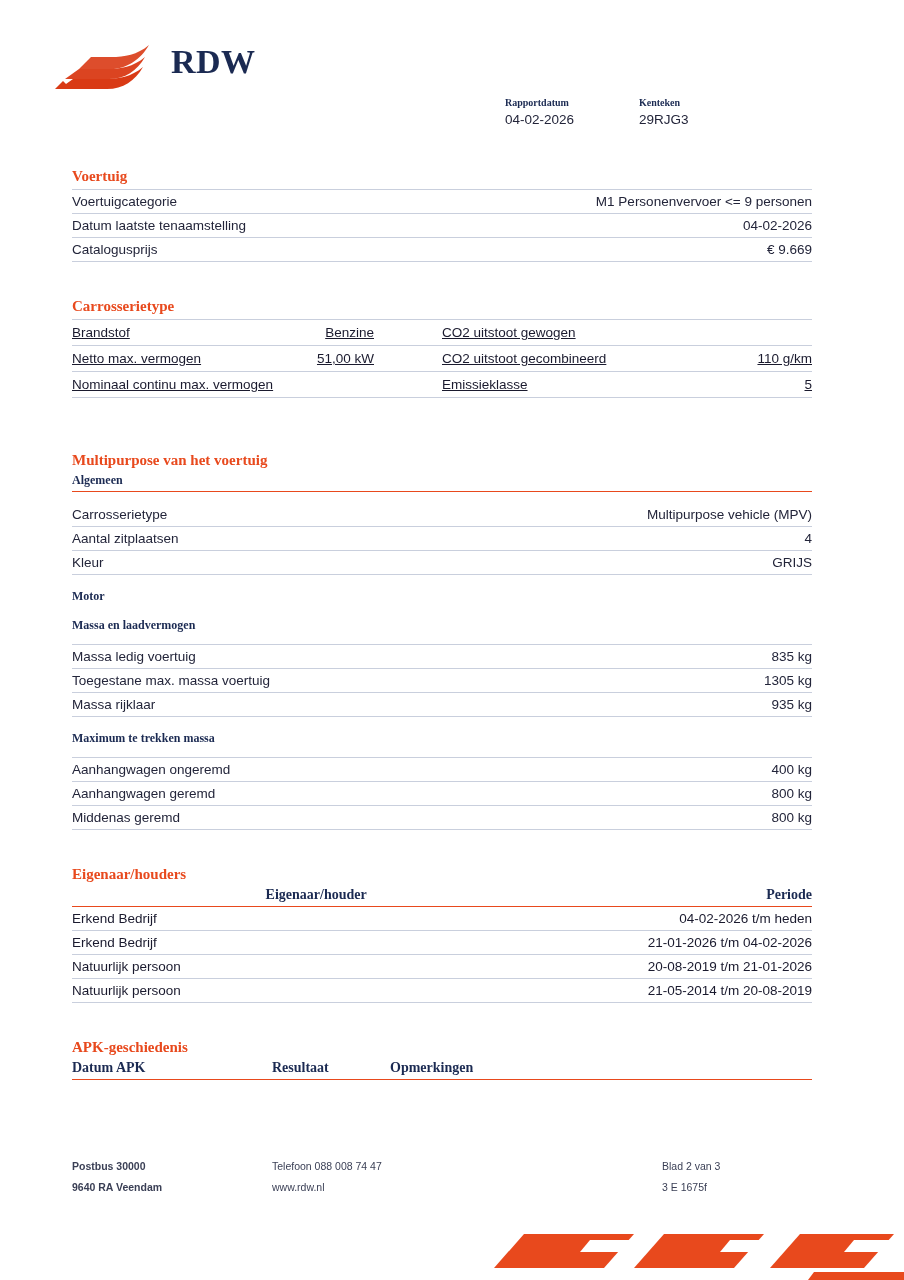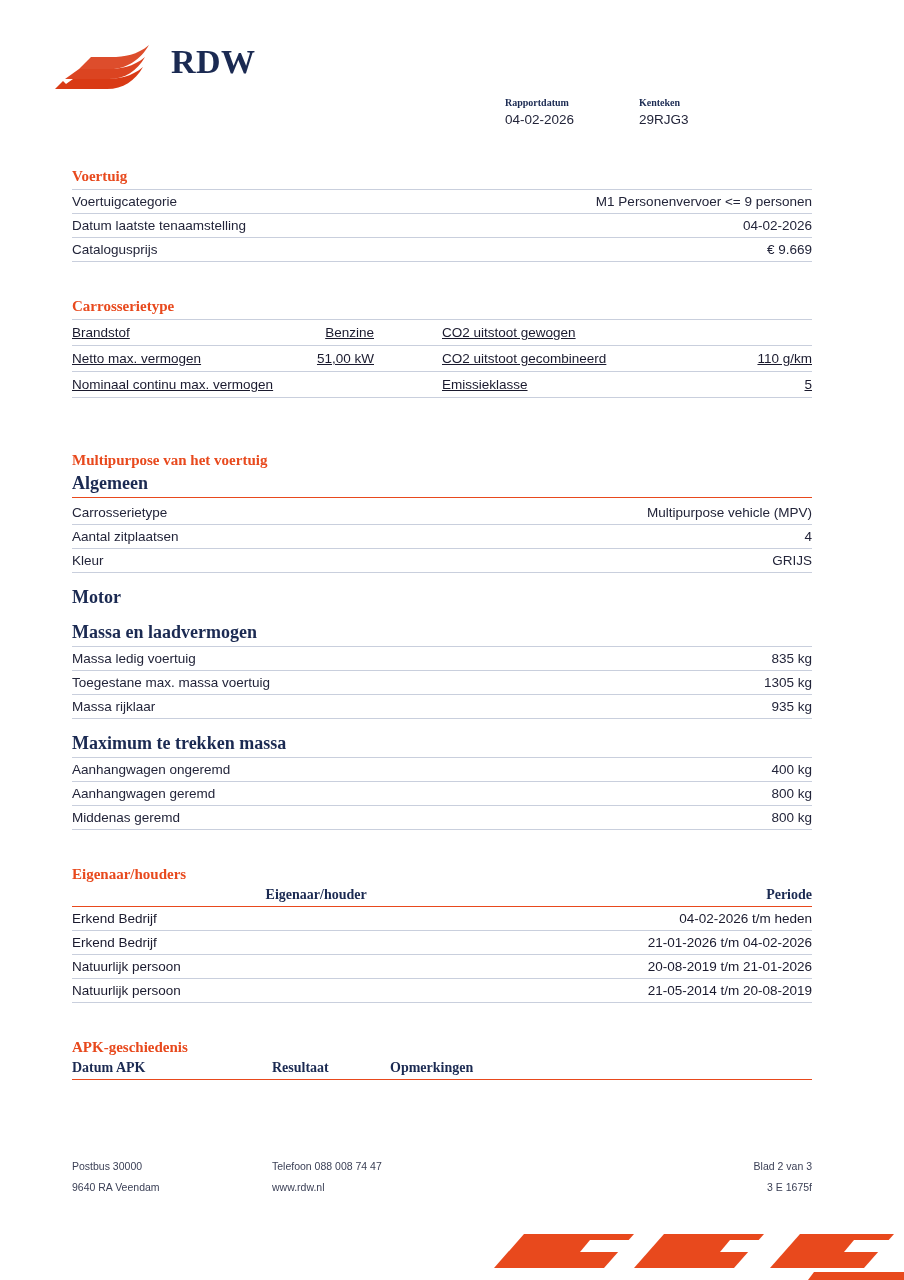--- a/index.html
+++ b/index.html
@@ -94,24 +94,24 @@
   .section-title {
     font-family: "Liberation Serif", serif;
     font-weight: bold;
     font-size: 15px;
     color: #e8491d;
     margin-bottom: 4px;
   }
   .sub-title {
     font-family: "Liberation Serif", serif;
     font-weight: bold;
-    font-size: 18px;
+    font-size: 12px;
     color: #1b2a52;
     margin-top: 14px;
-    margin-bottom: 3px;
+    margin-bottom: 11px;
   }
   .sub-title.strong-rule { border-bottom: 1.3px solid #e8491d; padding-bottom: 3px; }
 
   table.rows {
     width: 100%;
     border-collapse: collapse;
     font-size: 13.5px;
   }
   table.rows td {
     padding: 4px 0 4px 0;
@@ -186,23 +186,23 @@
   
   .footer {
     position: absolute;
     left: 72px;
     top: 1160px;
     width: 740px;
     font-size: 10.5px;
     color: #3a3f55;
   }
   .footer-row { display: flex; margin-bottom: 9px; }
-  .f1 { width: 200px; }
+  .f1 { width: 200px; font-weight: bold; }
   .f2 { flex: 1; }
-  .f3 { width: 150px; text-align: right; }
+  .f3 { width: 150px; text-align: left; }
 
   .footer-art {
     position: absolute;
     right: 0;
     bottom: 0;
     width: 420px;
     height: 70px;
     overflow: hidden;
   }
 

